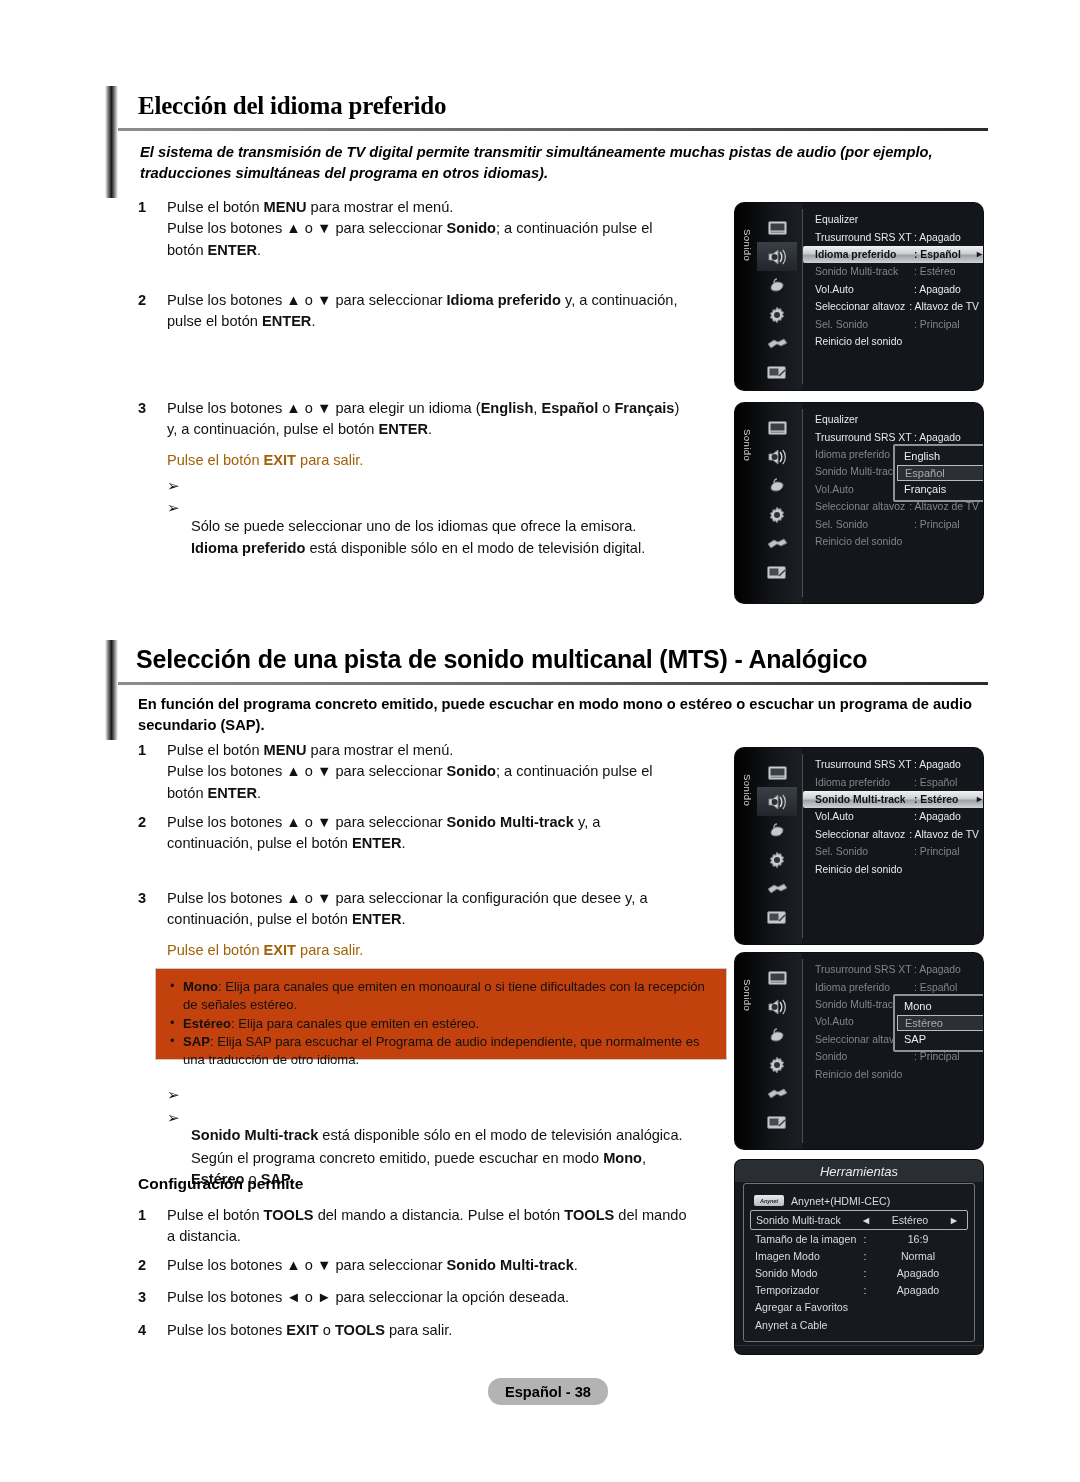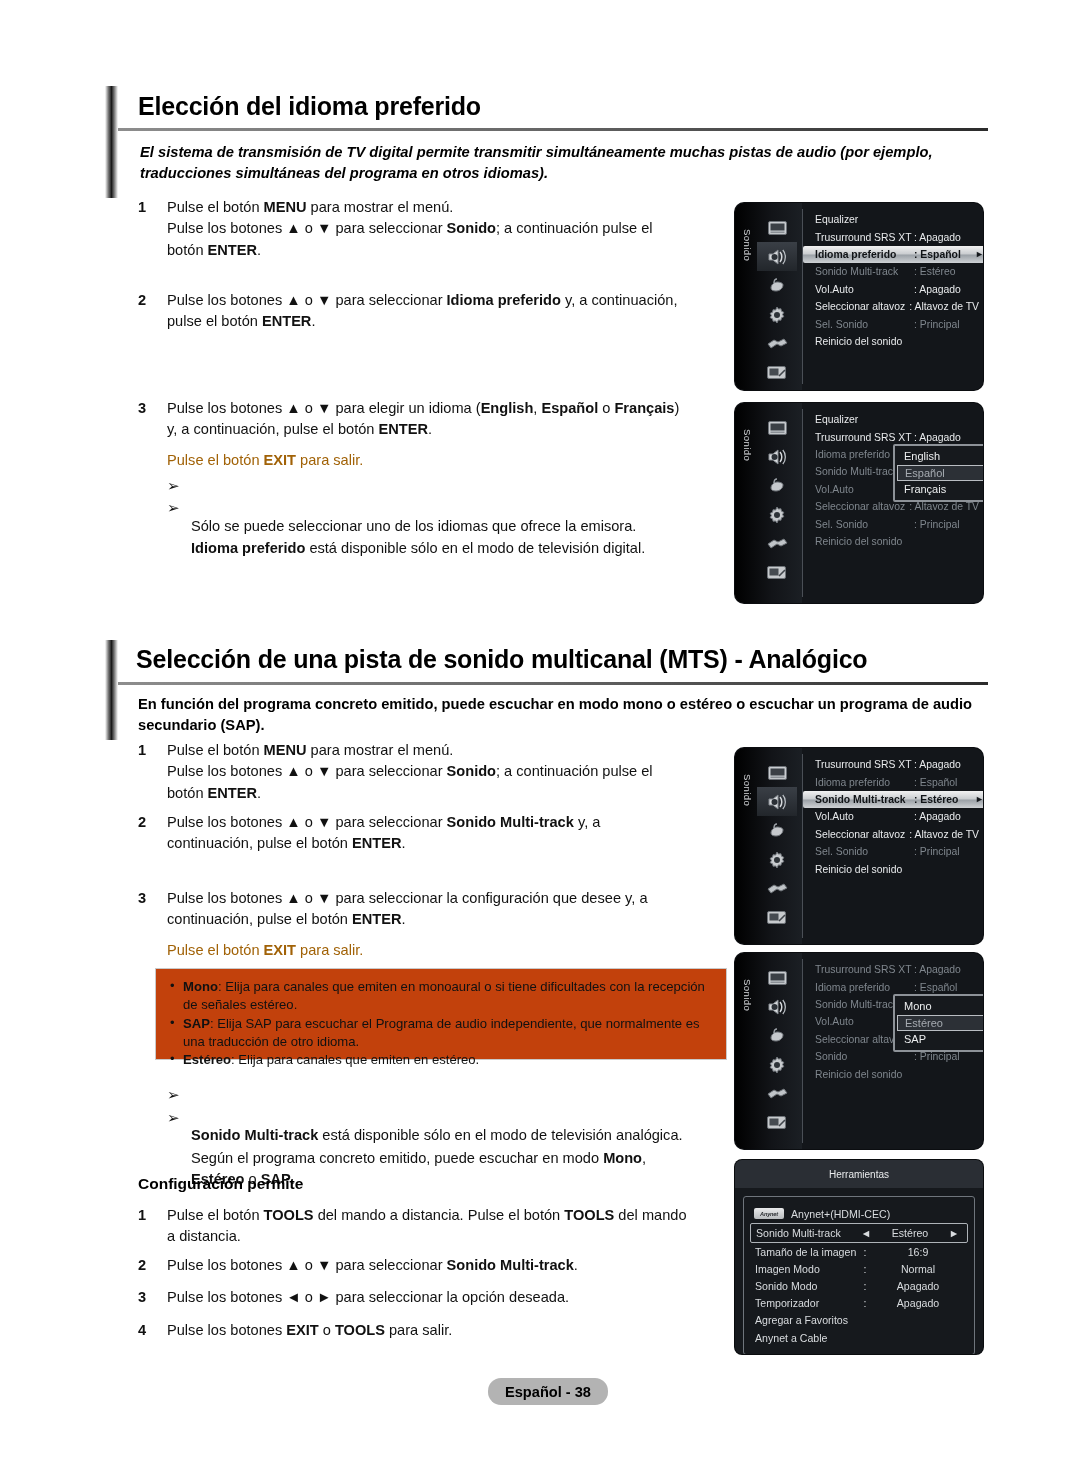--- a/index.html
+++ b/index.html
@@ -204,28 +204,29 @@
   .tools {
     position: absolute;
     background: #16191d;
     border-radius: 7px;
     color: #d9dcdf;
     font-size: 10.6px;
     overflow: hidden;
     box-shadow: 0 0 0 1px #0a0c0e;
   }
   .tools .thead {
-    height: 28px;
+    height: 22px;
     display: flex; align-items: center; justify-content: center;
-    font-size: 10px;
+    font-size: 13px;
     color: #e9ebed;
     background: #2a2e34;
+    font-style: italic;
   }
   .tools .tbody {
-    margin: 8px 8px 3px 8px;
+    margin: 1px 8px 3px 8px;
     border: 1px solid #6f757c;
     border-radius: 3px;
     padding: 7px 6px 8px 6px;
   }
   .tools .trow {
     height: 17.2px;
     display: flex; align-items: center;
     padding: 0 5px;
     white-space: nowrap;
   }
@@ -273,21 +274,21 @@
 
   
   svg { display: block; }
 </style>
 </head>
 <body>
 
 <div class="leftrule" style="top:86px; height:112px;"></div>
 <div class="leftrule" style="top:640px; height:100px;"></div>
 
-<div class="sect-title" style="left:138px; top:92px;">Elección del idioma preferido</div>
+<div class="sect-title" style="left:138px; top:92px;font-family:Liberation Serif, serif;">Elección del idioma preferido</div>
 <div class="title-rule" style="left:118px; top:128px; width:870px;"></div>
 <div class="lead" style="left:140px; top:142px; width:852px;font-style:italic;">El sistema de transmisión de TV digital permite transmitir simultáneamente muchas pistas de audio (por ejemplo, traducciones simultáneas del programa en otros idiomas).</div>
 
 <div id="s1-steps">
     <div class="step" style="left: 138px; top: 197px;">
       <span class="num">1</span>
       <span class="body">Pulse el botón <b>MENU</b> para mostrar el menú.<br>Pulse los botones ▲ o ▼ para seleccionar <b>Sonido</b>; a continuación pulse el<br>botón <b>ENTER</b>.</span>
     </div>
     <div class="step" style="left: 138px; top: 290px;">
       <span class="num">2</span>
@@ -655,22 +656,22 @@
   <div class="popup" style="left:158px; top:41px; width:92px;">
       <div class="pi">Mono</div>
       <div class="pi sel">Estéreo</div>
       <div class="pi">SAP</div>
     </div>
 </div>
 
 <div class="callout" style="left:155px; top:968px; width:572px; height:92px;">
   <ul>
       <li><b>Mono</b>: Elija para canales que emiten en monoaural o si tiene dificultades con la recepción de señales estéreo.</li>
+      <li><b>Estéreo</b>: Elija para canales que emiten en estéreo.</li>
       <li><b>SAP</b>: Elija SAP para escuchar el Programa de audio independiente, que normalmente es una traducción de otro idioma.</li>
-      <li><b>Estéreo</b>: Elija para canales que emiten en estéreo.</li>
     </ul>
 </div>
 
 <div id="s2-notes">
     <div class="note" style="left: 167px; top: 1085px;">
       <span class="gl">➢</span>
       <span class="body"><b>Sonido Multi-track</b> está disponible sólo en el modo de televisión analógica.</span>
     </div>
     <div class="note" style="left: 167px; top: 1108px;">
       <span class="gl">➢</span>

